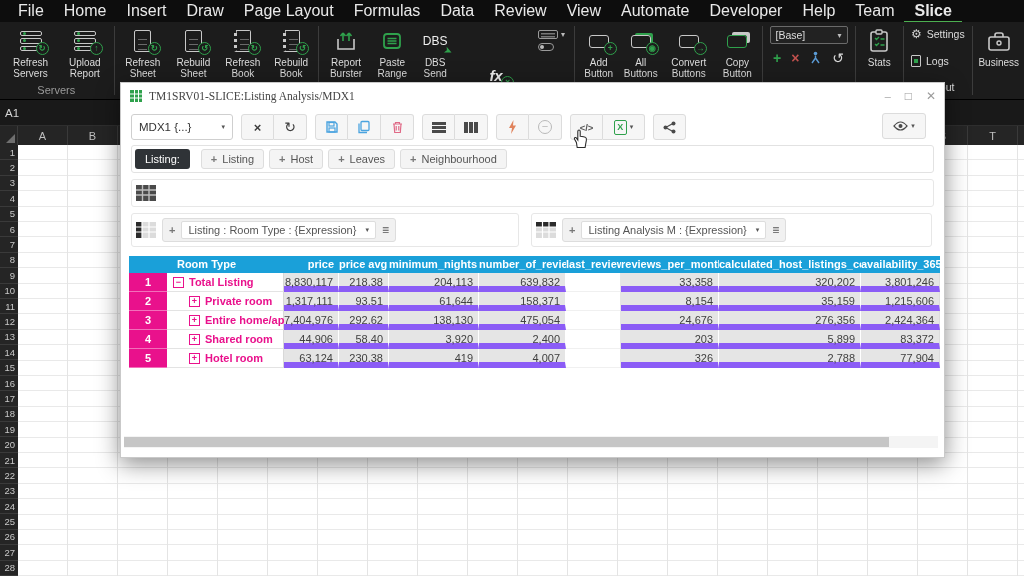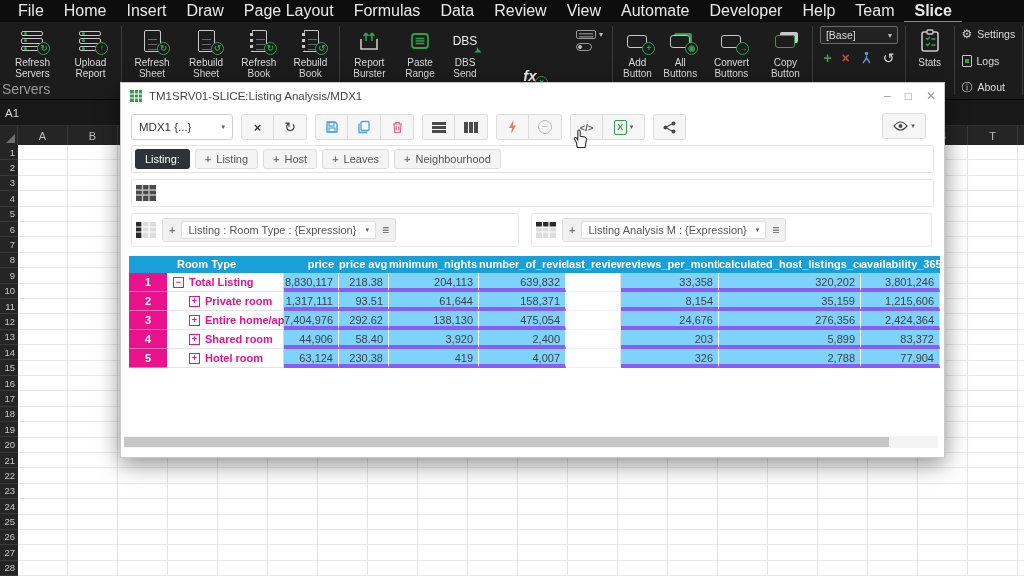--- a/index.html
+++ b/index.html
@@ -11,21 +11,21 @@
   .menubar { position:absolute; left:0; top:0; width:1024px; height:22px; background:#0d0d0d;
     display:flex; align-items:center; padding-left:8px; }
   .menu-item { color:#e9e9e9; font-size:16px; padding:3px 10px; white-space:nowrap; cursor:default; }
   .menu-item[data-active="true"] { font-weight:bold; border-bottom:2px solid #4caf50; padding-bottom:1px; }
 
   
   .ribbon { position:absolute; left:0; top:22px; width:1024px; height:78px; background:#1c1c1c;
     display:flex; align-items:stretch; border-bottom:1px solid #000; }
   .rgroup { display:flex; flex-direction:column; justify-content:flex-start; padding:4px 2px 0 2px; }
   .rgroup .btnrow { display:flex; flex:1; align-items:flex-start; }
-  .rgroup-label { text-align:left; color:#9a9a9a; font-size:14px; padding:1px 0 3px; }
+  .rgroup-label { text-align:center; color:#9a9a9a; font-size:11px; padding:1px 0 3px; }
   .rsep { width:1px; background:#3c3c3c; margin:4px 1px; }
   .rbtn { min-width:42px; padding:1px 3px; display:flex; flex-direction:column; align-items:center;
     color:#dcdcdc; font-size:10px; line-height:11px; text-align:center; cursor:default; }
   .icw { position:relative; width:28px; height:28px; display:flex; align-items:center; justify-content:center; margin-bottom:2px; }
   .badge { position:absolute; right:-4px; bottom:0; width:13px; height:13px; border-radius:50%;
     background:#1c1c1c; border:1.5px solid #2fa14c; color:#2fa14c; font-size:8.5px; line-height:10px;
     text-align:center; font-weight:bold; }
   .docshape { width:17px; height:22px; border:1.5px solid #c8c8c8; border-radius:2px;
     background:repeating-linear-gradient(#1c1c1c 0 4px, #6a6a6a 4px 5px); background-size:9px 100%; background-repeat:no-repeat; background-position:3px 4px; }
   .bookshape { border-left:3px dotted #c8c8c8; }
@@ -63,21 +63,21 @@
   .rowheads { position:absolute; left:0; top:19px; width:18px; height:431px; background:#252525; }
   .rowhead { height:15.393px; color:#c9c9c9; font-size:9.5px; display:flex; align-items:center;
     justify-content:flex-end; padding-right:3px; border-bottom:1px solid #3a3a3a; }
   .cells { position:absolute; left:18px; top:19px; width:1006px; height:431px; background:#fff;
     background-image:repeating-linear-gradient(to right, transparent 0 49px, #e4e4e4 49px 50px),
       repeating-linear-gradient(to bottom, transparent 0 14.4px, #e9e9e9 14.4px 15.4px); }
 
   
   .dialog { position:absolute; left:120px; top:82px; width:825px; height:376px; background:#fff;
     border:1px solid #c9c9c9; box-shadow:0 6px 22px rgba(0,0,0,.45); }
-  .dtitle { position:absolute; left:0; top:0; width:100%; height:26px; display:flex; align-items:center; padding:0 8px; }
+  .dtitle { position:absolute; left:0; top:0; width:100%; height:26px; display:flex; align-items:center; padding:0 8px;font-family:Liberation Serif, serif; }
   .dtitle-text { font-size:11.5px; color:#444; margin-left:6px; }
   .wincontrols { position:absolute; right:8px; top:0; height:26px; display:flex; gap:14px; align-items:center;
     color:#9b9b9b; font-size:12px; }
   .wincontrols span { cursor:default; }
 
   .dtoolbar { position:absolute; left:10px; top:30px; right:10px; height:28px; display:flex; align-items:center; }
   .mdx-select { width:102px; height:26px; border:1px solid #cfcfcf; border-radius:3px; background:#fff;
     display:flex; align-items:center; justify-content:space-between; padding:0 7px; font-size:11.5px; color:#333; margin-right:8px; }
   .tbgroup { display:flex; margin-right:8px; border-radius:3px; }
   .tbtn { width:33px; height:26px; background:#f6f6f6; border:1px solid #dcdcdc; border-left-width:0;
@@ -90,21 +90,21 @@
   .glyph-code { font-size:9.5px; font-weight:bold; color:#555; }
   .glyph-minus { width:14px; height:14px; border:1.5px solid #b9b9b9; border-radius:50%; color:#b9b9b9;
     font-size:11px; line-height:11px; text-align:center; }
   .xls-box { width:13px; height:15px; border:1.2px solid #2fa14c; border-radius:2px; color:#2fa14c;
     font-size:9px; font-weight:bold; text-align:center; line-height:13px; }
   .caret { font-size:7px; color:#555; margin-left:3px; }
   .eye-btn { position:absolute; right:0; top:0; }
   .dialog-right-gap { margin-left:auto; }
 
   .tabsbox { position:absolute; left:10px; top:62px; right:10px; height:28px; border:1px solid #e2e2e2;
-    border-radius:3px; display:flex; align-items:center; padding:0 3px; gap:5px; }
+    border-radius:3px; display:flex; align-items:center; padding:0 3px; gap:11px; }
   .tab-active { background:#2f3337; color:#fff; font-size:11px; padding:4px 10px; border-radius:3px; }
   .tab-chip { background:#f4f4f4; border:1px solid #ddd; color:#555; font-size:11px; padding:3px 9px;
     border-radius:3px; display:flex; align-items:center; gap:5px; }
   .move-glyph { color:#777; font-weight:bold; font-size:11px; }
 
   .pagespanel { position:absolute; left:10px; top:96px; right:10px; height:28px; border:1px solid #e7e7e7;
     border-radius:3px; display:flex; align-items:center; padding:0 4px; }
   .zonerow-left { position:absolute; left:10px; top:130px; width:388px; height:34px; border:1px solid #e7e7e7;
     border-radius:3px; display:flex; align-items:center; padding:0 4px; gap:6px; }
   .zonerow-right { position:absolute; left:410px; top:130px; right:12px; height:34px; border:1px solid #e7e7e7;
@@ -123,22 +123,22 @@
   .hcell { background:#1aa0d9; color:#fff; font-size:11px; font-weight:600; line-height:17px;
     text-align:right; padding-right:5px; white-space:nowrap; overflow:hidden; }
   .hcell.span2 { grid-column:span 2; text-align:center; padding-right:0; }
   .rnum { background:#e9118c; color:#fff; font-size:11px; font-weight:600; display:flex;
     align-items:center; justify-content:center; border-bottom:1px solid rgba(255,255,255,.4); }
   .rlabel { background:#fff; color:#e9118c; font-size:11px; font-weight:bold; display:flex;
     align-items:center; gap:5px; padding-left:6px; border-bottom:1px solid #e3e3e3; border-right:1px solid #d8d8d8; white-space:nowrap; }
   .rlabel[data-indent="1"] { padding-left:22px; }
   .toggle { width:11px; height:11px; border:1px solid #e9118c; font-size:9px; line-height:9px;
     text-align:center; color:#e9118c; font-weight:bold; flex:0 0 auto; }
-  .tcell { background:#7dd3fc; color:#404040; font-size:11px; line-height:18px; text-align:right;
-    padding-right:5px; border-bottom:4px solid #8b5cf6; border-right:1px solid #fff; }
+  .tcell { background:#e5e5e5; color:#404040; font-size:11px; line-height:18px; text-align:right;
+    padding-right:5px; border-bottom:6px solid #8b5cf6; border-right:1px solid #fff; }
   .vals > div:nth-of-type(5) { background:#fff; border-right:1px solid #e6e6e6; border-bottom:1px solid #f0f0f0; }
   .vals > div:nth-of-type(8) { border-right:1px solid #dcdcdc; }
 
   .hscroll { position:absolute; left:3px; right:6px; top:353px; height:12px; background:#f4f4f4; }
   .hscroll-thumb { position:absolute; left:0; top:1px; height:10px; width:94%; background:#c6c6c6; }
 
   
   .cursor { position:absolute; left:572px; top:128px; z-index:50; }
 
   svg { display:block; }
@@ -360,20 +360,34 @@
         <span>Logs</span>
       </div>
       <div class="srow">
         <span class="info-glyph">ⓘ</span>
         <span>About</span>
       </div>
     </div>
 
     <div class="rsep"></div>
 
+    <div class="rgroup">
+      <div class="btnrow">
+        <div class="rbtn">
+          <span class="icw">
+            <svg width="26" height="24" viewBox="0 0 26 24">
+                <rect x="3" y="8" width="20" height="13" rx="2" fill="none" stroke="#c8c8c8" stroke-width="1.6"></rect>
+                <path d="M9 8 V6 a2 2 0 0 1 2-2 h4 a2 2 0 0 1 2 2 V8" fill="none" stroke="#c8c8c8" stroke-width="1.6"></path>
+                <circle cx="13" cy="14" r="2" fill="none" stroke="#c8c8c8" stroke-width="1.4"></circle>
+              </svg>
+          </span>
+          <span>Business</span>
+        </div>
+      </div>
+    </div>
   </div>
 
   <div class="namestrip">
     <span>A1</span>
   </div>
 
   <div class="sheet">
     <div class="cells"></div>
     <div class="colheads">
       <div class="cornercell"></div>

